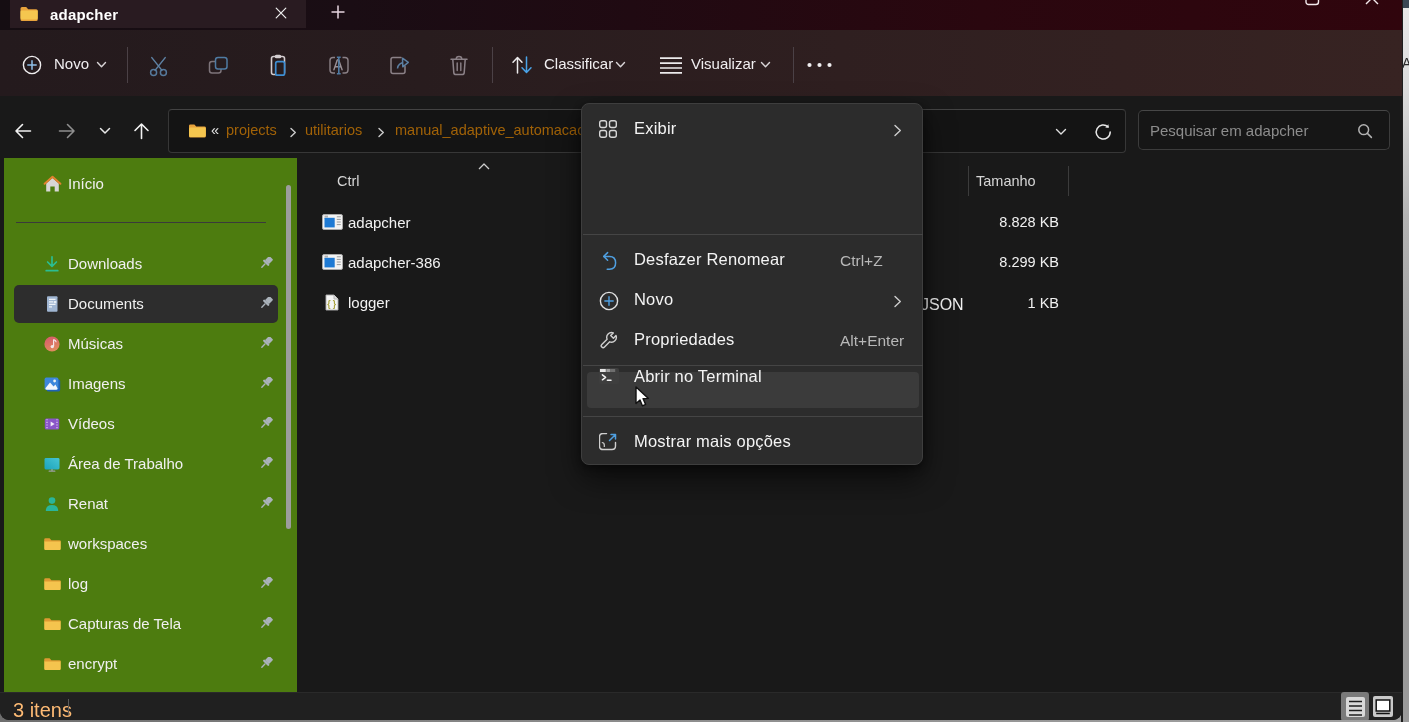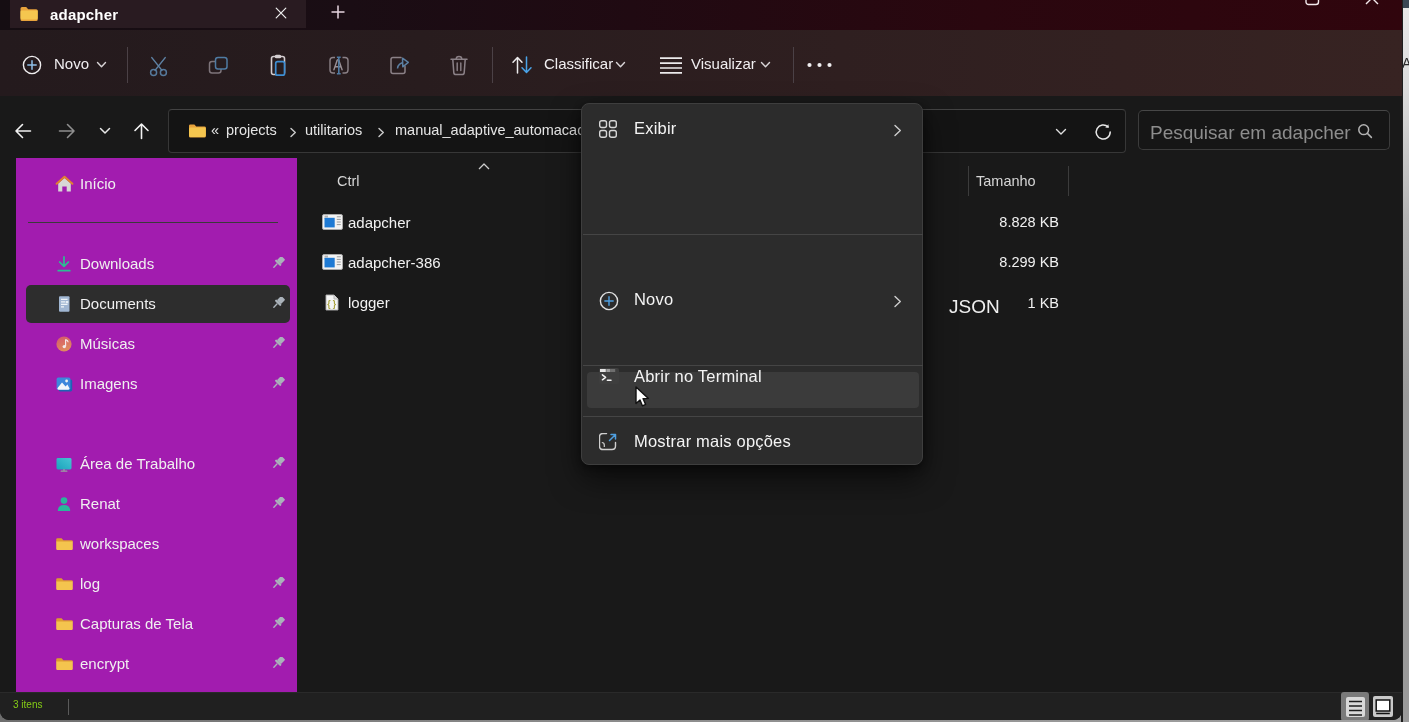--- a/index.html
+++ b/index.html
@@ -20,40 +20,40 @@
   #tab .tabtitle { position:absolute; left:40px; top:6px; font-size:15px; font-weight:bold; color:#ffffff; letter-spacing:0.2px;}
   
   #toolbar { position:absolute; left:0; top:30px; width:1402px; height:66px;
     background:linear-gradient(90deg,#241a1d 0%,#281c1e 30%,#2f1f20 60%,#372322 100%); }
   .tdiv { position:absolute; top:17px; width:1px; height:36px; background:#4b4146; }
   #toolbar .label { position:absolute; top:25px; font-size:15px; color:#f0eef0; }
   
   #navrow { position:absolute; left:0; top:96px; width:1402px; height:62px; background:#191919; }
   #addrbox { position:absolute; left:168px; top:13px; width:958px; height:44px;
     background:#141414; border:1px solid #373737; border-top-color:#434343; border-radius:4px; }
-  #addrbox .crumb { font-size:14.5px; color:#e5e5e5; }
+  #addrbox .crumb { font-size:14.5px; color:#a16207; }
   #searchbox { position:absolute; left:1138px; top:14px; width:252px; height:40px;
     background:#161616; border:1px solid #3c3c3c; border-top-color:#474747; border-radius:5px; }
-  #searchbox .ph { position:absolute; left:11px; top:11px; font-size:19px; color:#8d8d8d; }
-  
-  #sidebar { position:absolute; left:16px; top:158px; width:296px; height:534px; background:#a21caf;padding-left:45px; }
+  #searchbox .ph { position:absolute; left:11px; top:11px; font-size:15px; color:#8d8d8d; }
+  
+  #sidebar { position:absolute; left:4px; top:158px; width:296px; height:534px; background:#4d7c0f;padding-left:45px; }
   .srow { position:absolute; left:10px; width:264px; height:38px; border-radius:5px; }
   .srow .slabel { position:absolute; left:54px; top:10px; font-size:15px; color:#f0f0f0; white-space:nowrap; }
   .srow svg.ic { position:absolute; left:29px; top:10px; }
   .srow svg.pin { position:absolute; right:5px; top:12px; }
   #sep1 { position:absolute; left:12px; top:64px; width:250px; height:1px; background:#3a3a3a; }
   #sbar-thumb { position:absolute; left:282px; top:27px; width:5px; height:344px; background:#9d9d9d; border-radius:3px; }
   
   #filelist { position:absolute; left:297px; top:158px; width:1105px; height:534px; background:#191919; }
   .fname { position:absolute; font-size:15px; color:#f2f2f2; }
   .fsize { position:absolute; font-size:14.5px; color:#f0f0f0; text-align:right; width:80px; }
   .colline { position:absolute; top:8px; width:1px; height:30px; background:#3c3c3c; }
   
   #statusbar { position:absolute; left:0; top:692px; width:1402px; height:28px; background:#202020; border-top:1px solid #2a2a2a;}
-  #statusbar .txt { position:absolute; left:13px; top:5.5px; font-size:10px; color:#84cc16; }
+  #statusbar .txt { position:absolute; left:13px; top:5.5px; font-size:20px; color:#fdba74; }
   #statusbar .vline { position:absolute; left:68px; top:6px; width:1px; height:16px; background:#5a5a5a; }
   
   #cmenu { position:absolute; left:581px; top:103px; width:342px; height:362px;
     background:#2c2c2c; border:1px solid #3e3e3e; border-radius:8px;
     box-shadow:0 14px 30px rgba(0,0,0,0.55), 0 3px 8px rgba(0,0,0,0.4); }
   .mitem { position:absolute; left:0; width:342px; height:40px; }
   .mitem .mtext { position:absolute; left:52px; top:9px; font-size:16.5px; letter-spacing:0.2px; color:#f4f4f4; white-space:nowrap; }
   .mitem .mshort { position:absolute; left:258px; top:11px; font-size:15.5px; color:#b8b8b8; white-space:nowrap; }
   .mitem svg.micon { position:absolute; left:17px; top:10px; }
   .mitem svg.chev { position:absolute; left:311px; top:14px; }
@@ -278,20 +278,35 @@
         </svg>
         <div class="slabel">Imagens</div>
         <svg class="pin" width="14" height="14" viewBox="0 0 14 14">
             <g transform="rotate(45 7 6)" fill="#aab2ba">
               <rect x="4.2" y="-1.4" width="5.6" height="6.2" rx="1"></rect>
               <rect x="3.0" y="4.6" width="8.0" height="2.2" rx="1.1"></rect>
               <rect x="6.3" y="6.8" width="1.4" height="5.8" rx="0.7"></rect>
             </g>
           </svg>
       </div>
+      <div class="srow" style="top:247px">
+        <svg class="ic" width="18" height="18" viewBox="0 0 18 18">
+          <rect x="1.8" y="3.4" width="14.4" height="11.2" rx="1.6" fill="#8a55c8"></rect>
+          <path d="M3.2 4.8 h1.6 M3.2 7.4 h1.6 M3.2 10 h1.6 M3.2 12.6 h1.6 M13.2 4.8 h1.6 M13.2 7.4 h1.6 M13.2 10 h1.6 M13.2 12.6 h1.6" stroke="#c9aee8" stroke-width="1.1"></path>
+          <path d="M7.6 6.4 L11.6 9 L7.6 11.6 Z" fill="#f0eaf8"></path>
+        </svg>
+        <div class="slabel">Vídeos</div>
+        <svg class="pin" width="14" height="14" viewBox="0 0 14 14">
+            <g transform="rotate(45 7 6)" fill="#aab2ba">
+              <rect x="4.2" y="-1.4" width="5.6" height="6.2" rx="1"></rect>
+              <rect x="3.0" y="4.6" width="8.0" height="2.2" rx="1.1"></rect>
+              <rect x="6.3" y="6.8" width="1.4" height="5.8" rx="0.7"></rect>
+            </g>
+          </svg>
+      </div>
       <div class="srow" style="top:287px">
         <svg class="ic" width="18" height="18" viewBox="0 0 18 18">
           <defs>
               <linearGradient id="tg" x1="0" y1="1" x2="1" y2="0">
                 <stop offset="0" stop-color="#1ba3bc"></stop>
                 <stop offset="1" stop-color="#46c5d4"></stop>
               </linearGradient>
             </defs>
           <rect x="1.5" y="3" width="15" height="11.4" rx="1.4" fill="url(#tg)"></rect>
           <path d="M9 14.4 V15.6 M6.2 16.2 H11.8" stroke="#9aa0a2" stroke-width="1.3" stroke-linecap="round"></path>
@@ -396,21 +411,21 @@
       </svg>
       <div class="fname" style="left:51px;top:96px">adapcher-386</div>
       <div class="fsize" style="left:682px;top:96px">8.299 KB</div>
 
       <svg style="position:absolute;left:28px;top:136px" width="14" height="17" viewBox="0 0 14 17">
         <path d="M1 1 H9 L13 5 V16 H1 Z" fill="#f4f4f4" stroke="#b0b0b0" stroke-width="0.9"></path>
         <path d="M9 1 V5 H13" fill="#dddddd" stroke="#b0b0b0" stroke-width="0.9"></path>
         <text x="2.2" y="12.8" font-size="8.5" font-weight="bold" fill="#a8a23c" font-family="Liberation Sans">{ }</text>
       </svg>
       <div class="fname" style="left:51px;top:136px">logger</div>
-      <div style="position:absolute;left:652px;top:138px;font-size:19px;color:#f0f0f0">JSON</div>
+      <div style="position:absolute;left:624px;top:138px;font-size:16px;color:#f0f0f0">JSON</div>
       <div class="fsize" style="left:682px;top:137px">1 KB</div>
     </div>
     <div id="statusbar">
       <div class="txt">3 itens</div>
       <div class="vline"></div>
       <div style="position:absolute;left:1341px;top:-1px;width:28px;height:29px;background:#7a7a7a;border-radius:3px">
         <div style="position:absolute;left:5px;top:5px;width:19px;height:20px;background:#d8d8d8;border-radius:2px"></div>
         <svg style="position:absolute;left:5px;top:5px" width="19" height="20" viewBox="0 0 19 20">
           <path d="M3 4.5 H16 M3 9 H16 M3 13.5 H16 M3 18 H16" stroke="#1c1c1c" stroke-width="1.6"></path>
         </svg>
@@ -430,29 +445,44 @@
         <rect x="10.5" y="0.7" width="6.8" height="6.8" rx="2" fill="none" stroke="#d6d6d6" stroke-width="1.4"></rect>
         <rect x="0.7" y="10.5" width="6.8" height="6.8" rx="2" fill="none" stroke="#d6d6d6" stroke-width="1.4"></rect>
         <rect x="10.5" y="10.5" width="6.8" height="6.8" rx="2" fill="none" stroke="#d6d6d6" stroke-width="1.4"></rect>
       </svg>
       <div class="mtext">Exibir</div>
       <svg class="chev" width="9" height="13" viewBox="0 0 9 13">
         <path d="M2 1.5 L7.3 6.5 L2 11.5" fill="none" stroke="#cfcfcf" stroke-width="1.4" stroke-linecap="round" stroke-linejoin="round"></path>
       </svg>
     </div>
     <div class="msep" style="top:130px"></div>
+    <div class="mitem" style="top:137px">
+      <svg class="micon" width="18" height="20" viewBox="0 0 18 20">
+        <path d="M8.6 1.6 L4.8 5.4 L8.6 9.2" fill="none" stroke="#4f9fe0" stroke-width="1.5" stroke-linecap="round" stroke-linejoin="round"></path>
+        <path d="M4.8 5.4 H10.6 q6 0 6 6.4 q0 6.4 -6 6.4 H8.2" fill="none" stroke="#4f9fe0" stroke-width="1.5" stroke-linecap="round"></path>
+      </svg>
+      <div class="mtext">Desfazer Renomear</div>
+      <div class="mshort">Ctrl+Z</div>
+    </div>
     <div class="mitem" style="top:177px">
       <svg class="micon" width="20" height="20" viewBox="0 0 20 20">
         <circle cx="10" cy="10" r="8.6" fill="none" stroke="#e0e0e0" stroke-width="1.4"></circle>
         <path d="M10 5.8 V14.2 M5.8 10 H14.2" stroke="#4f9fe0" stroke-width="1.4" stroke-linecap="round"></path>
       </svg>
       <div class="mtext">Novo</div>
       <svg class="chev" width="9" height="13" viewBox="0 0 9 13">
         <path d="M2 1.5 L7.3 6.5 L2 11.5" fill="none" stroke="#cfcfcf" stroke-width="1.4" stroke-linecap="round" stroke-linejoin="round"></path>
       </svg>
+    </div>
+    <div class="mitem" style="top:217px">
+      <svg class="micon" width="19" height="19" viewBox="0 0 19 19">
+        <path d="M17 4.6 a4.8 4.8 0 0 1 -6.3 6.2 l-5.2 5.3 a1.9 1.9 0 0 1 -2.7 -2.7 l5.3 -5.2 a4.8 4.8 0 0 1 6.2 -6.3 l-2.6 2.7 l2.7 2.7 z" fill="none" stroke="#d0d0d0" stroke-width="1.4" stroke-linejoin="round"></path>
+      </svg>
+      <div class="mtext">Propriedades</div>
+      <div class="mshort">Alt+Enter</div>
     </div>
     <div class="msep" style="top:261px"></div>
     <div id="hl"></div>
     <div class="mitem" style="top:254px">
       <svg class="micon" width="20" height="16" viewBox="0 0 20 16">
         <rect x="0" y="0" width="20" height="16" rx="2" fill="#3e3e3e"></rect>
         <rect x="1" y="1" width="5.8" height="3" fill="#e4e4e4"></rect>
         <rect x="7.3" y="1" width="4.2" height="3" fill="#9a9a9a"></rect>
         <rect x="12" y="1" width="4.2" height="3" fill="#6e6e6e"></rect>
         <path d="M3.4 6.8 L6.6 9.3 L3.4 11.8" fill="none" stroke="#f2f2f2" stroke-width="1.5" stroke-linecap="round" stroke-linejoin="round"></path>

